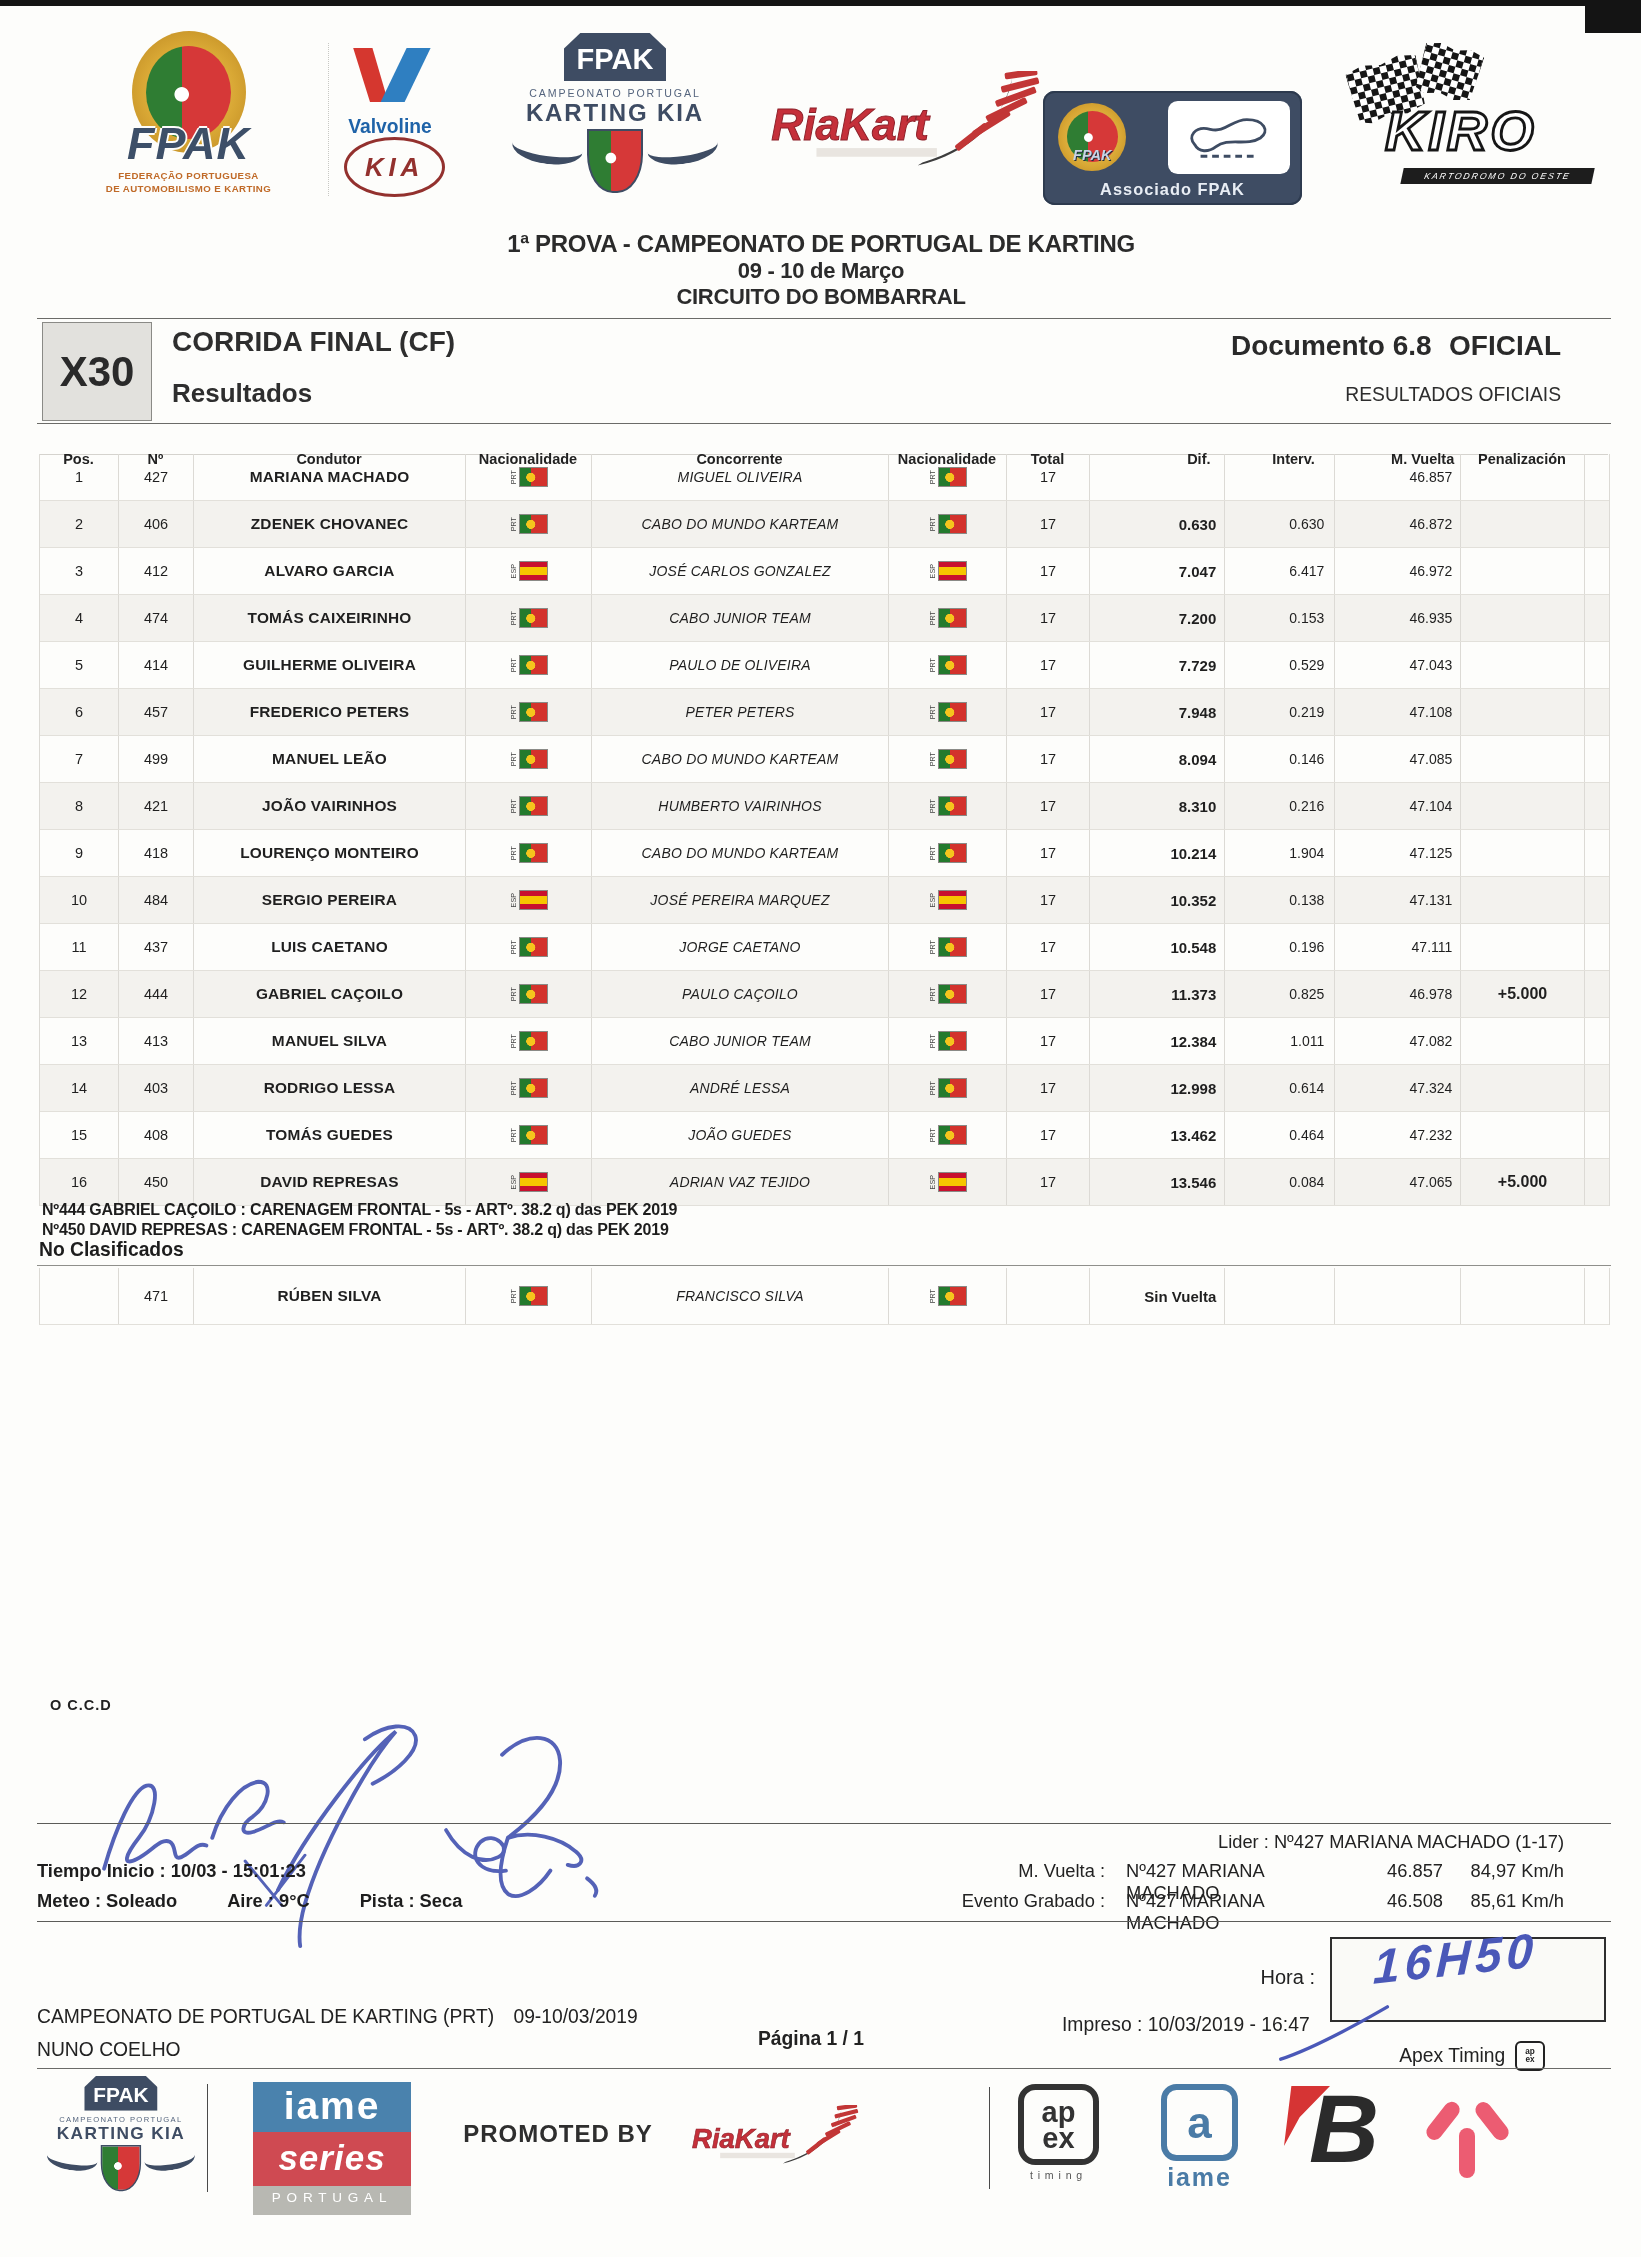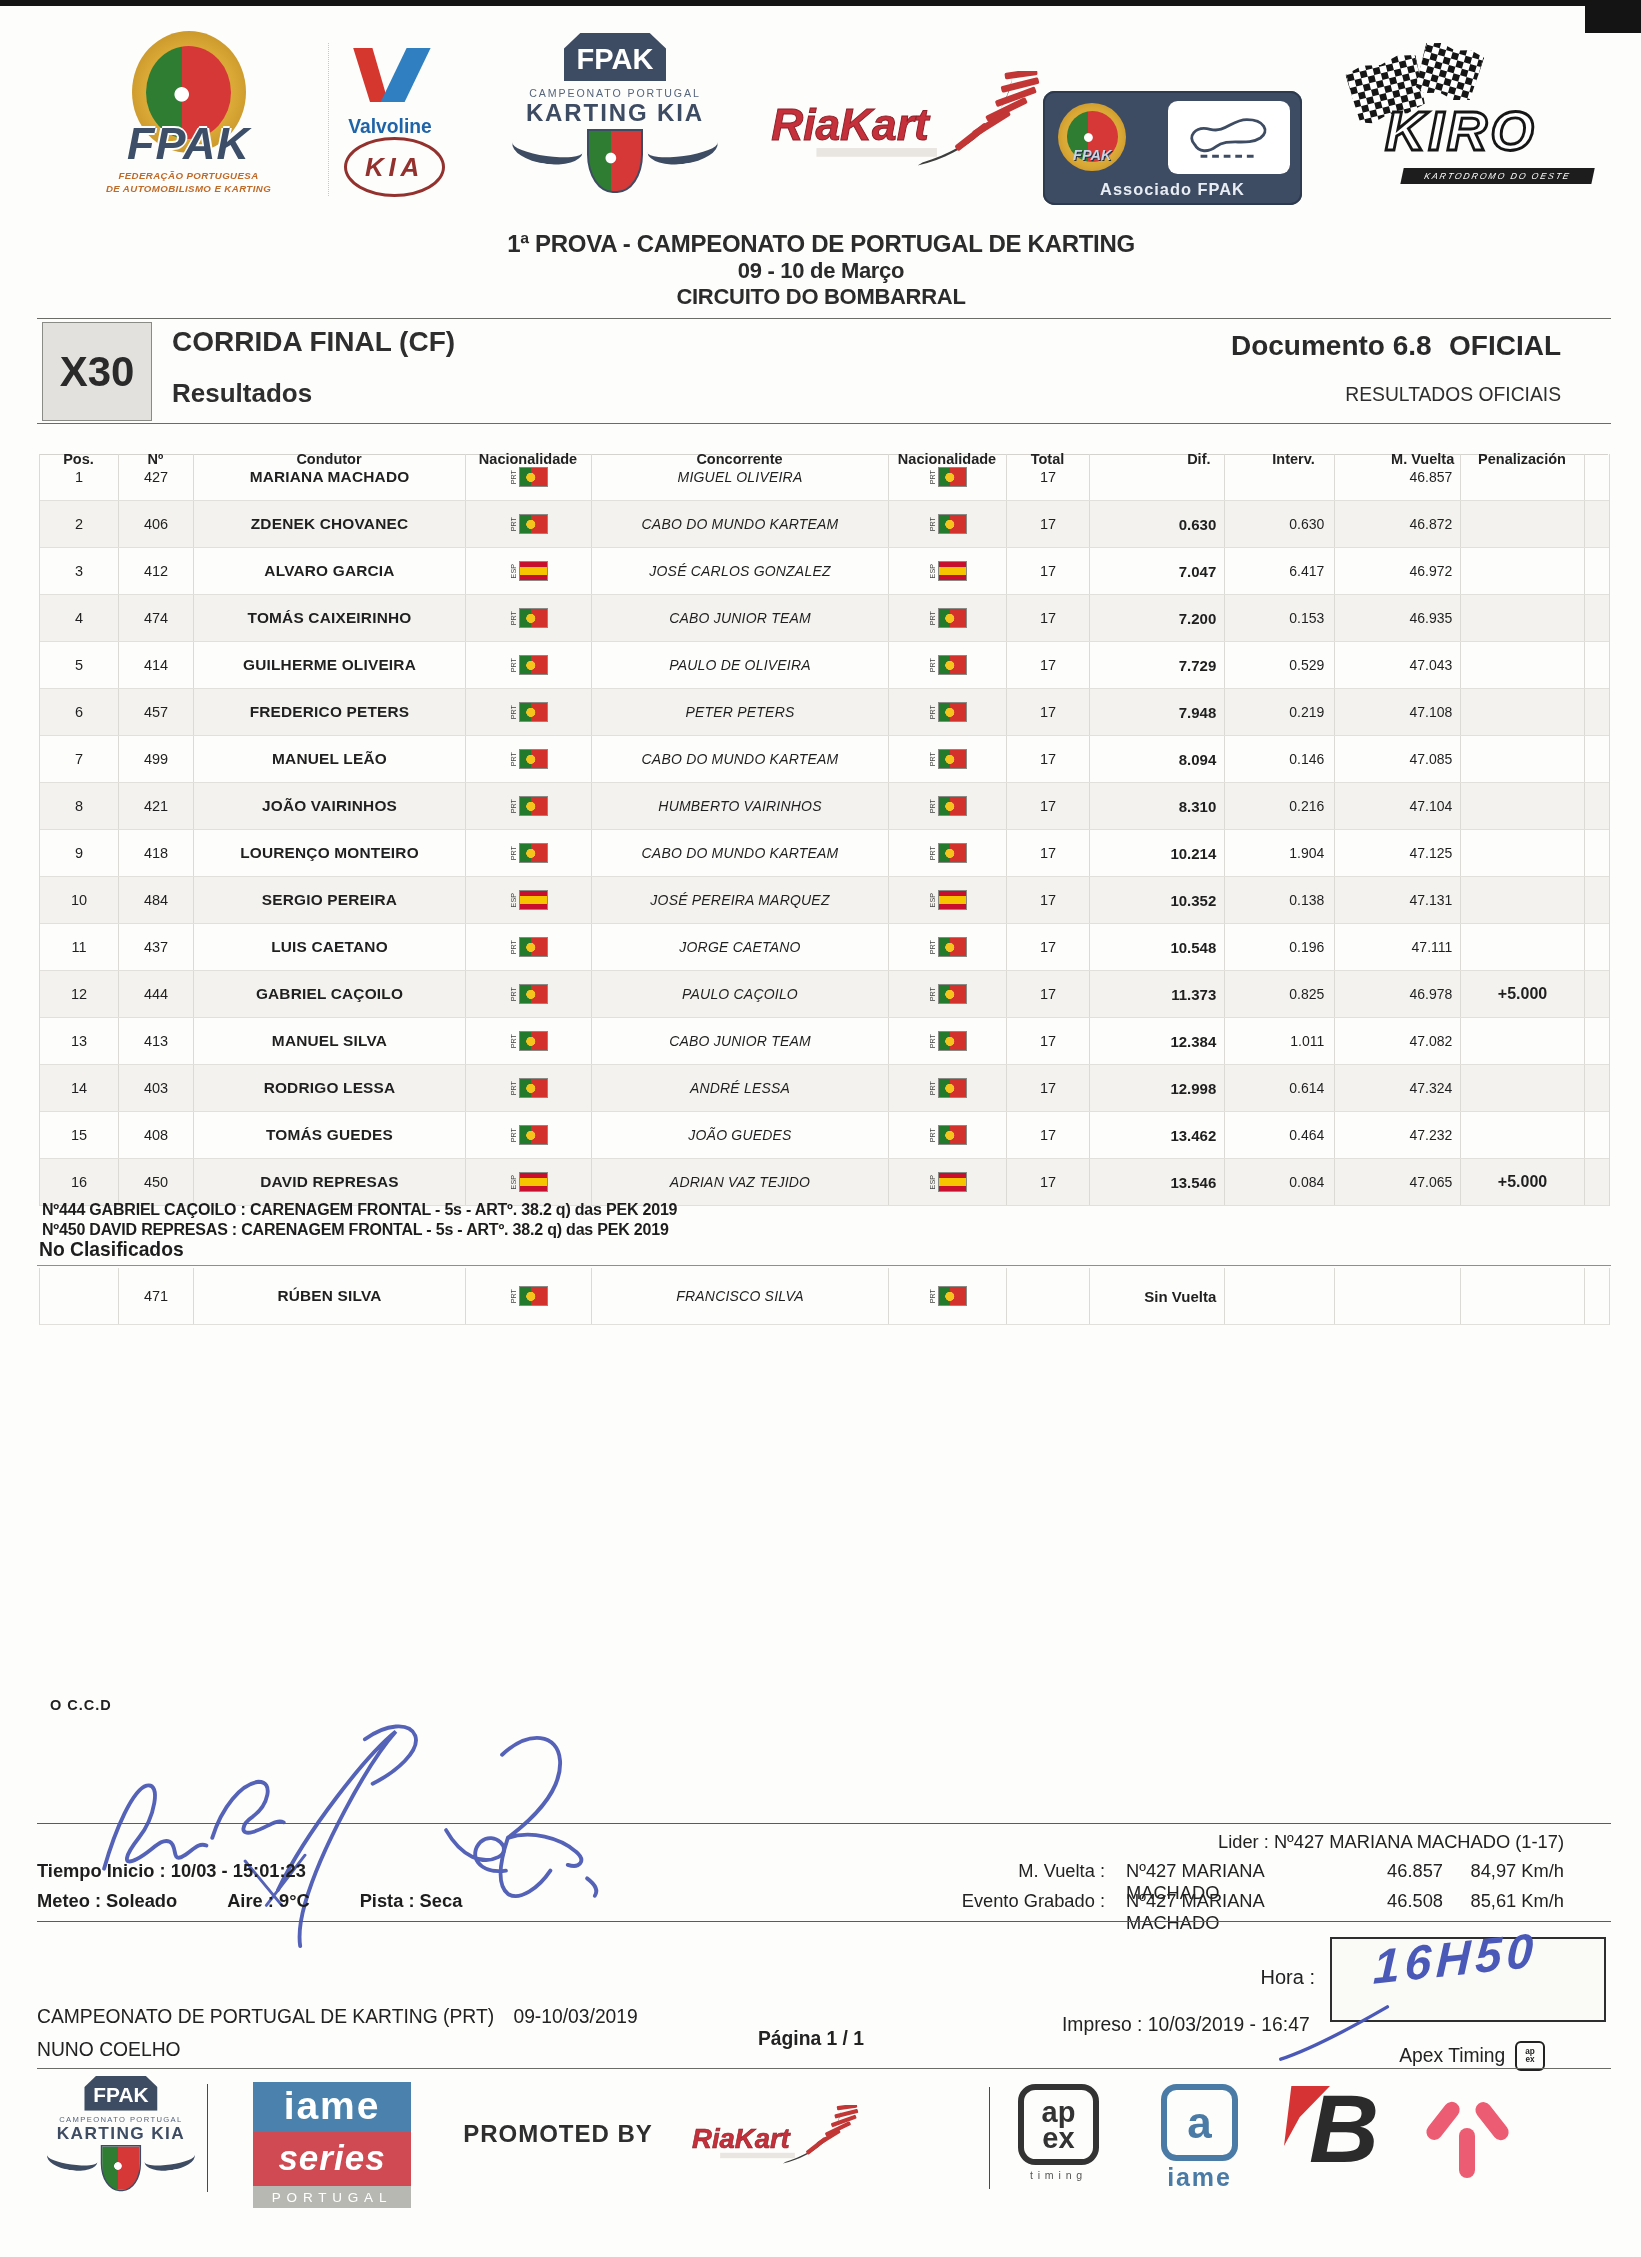--- a/index.html
+++ b/index.html
@@ -12,21 +12,21 @@
   
   .fpak-logo{position:absolute;left:58px;top:31px;width:261px;text-align:center;}
   .fpak-ring{position:relative;width:114px;height:122px;margin:0 auto;border-radius:50%;
              background:radial-gradient(circle,#eccb6a 0%,#d9a835 55%,#b9841f 100%);}
   .fpak-ring-flag{position:absolute;inset:14.5px;border-radius:50%;
              background:radial-gradient(circle at 42% 52%, #fff 0 6.8px, rgba(0,0,0,0) 7.7px),
              linear-gradient(90deg,#2f7d33 0 42%,#d63838 42%);}
   .fpak-word{position:relative;margin-top:-35px;font-size:45px;font-weight:900;font-style:italic;
              color:#3d4f68;letter-spacing:1px;
              text-shadow:1.9px 0 0 #fdfdfb,-1.9px 0 0 #fdfdfb,0 1.9px 0 #fdfdfb,0 -1.9px 0 #fdfdfb;}
-  .fpak-sub{font-size:9.7px;font-style:italic;font-weight:700;color:#c06a28;letter-spacing:0.4px;line-height:12.6px;}
+  .fpak-sub{font-size:9.7px;font-weight:700;color:#c06a28;letter-spacing:0.4px;line-height:12.6px;}
   .logo-divider{position:absolute;left:328px;top:43px;height:153px;border-left:1.9px dotted #c8c8c4;}
 
   .valvoline{position:absolute;left:340px;top:48px;width:100px;text-align:center;}
   .v-mark{position:relative;width:89px;height:54px;margin:0 auto;}
   .vm-l{position:absolute;left:7.7px;top:0;width:35px;height:54px;background:#d5372f;
         clip-path:polygon(0 0,55% 0,100% 100%,48% 100%);}
   .vm-r{position:absolute;right:3.9px;top:0;width:50px;height:54px;background:#2f7fc1;
         clip-path:polygon(52% 0,100% 0,48% 100%,0 100%);}
   .v-text{margin-top:14px;font-size:19.3px;font-weight:800;color:#1f63a8;}
   .kia{position:absolute;left:344px;top:137px;width:95px;height:54px;border:3.9px solid #93312e;
@@ -170,21 +170,21 @@
 
   
   .bshield{position:absolute;left:41px;top:2076px;}
   .vdiv{position:absolute;border-left:1.9px solid #4a4a4a;}
   .vd1{left:207px;top:2084px;height:108px;}
   .vd2{left:989px;top:2087px;height:102px;}
   .iameseries{position:absolute;left:253px;top:2082px;width:158px;text-align:center;}
   .is-top{background:#4a82ad;color:#fff;font-weight:800;font-size:39px;line-height:48px;height:50px;letter-spacing:1.9px;}
   .is-mid{background:#cf4a52;color:#fff;font-weight:800;font-size:35px;line-height:52px;height:54px;
           letter-spacing:1px;font-style:italic;}
-  .is-bot{background:#b8b8b2;color:#fff;font-size:13.5px;letter-spacing:5.8px;height:22px;line-height:23px;}
+  .is-bot{background:#b8b8b2;color:#fff;font-size:13.5px;letter-spacing:5.8px;height:29px;line-height:23px;}
   .promoted{position:absolute;left:452px;top:2120px;width:212px;text-align:center;font-size:24px;
           font-weight:800;letter-spacing:1px;color:#2e2e2e;}
   .apexlogo{position:absolute;left:1010px;top:2084px;width:97px;text-align:center;}
   .apex-box{width:81px;height:81px;margin:0 auto;border:6.8px solid #333;border-radius:17.4px;display:flex;
           flex-direction:column;align-items:center;justify-content:center;font-size:29px;font-weight:900;
           line-height:26px;color:#333;box-sizing:border-box;}
   .apex-sub{margin-top:3.9px;font-size:10.6px;letter-spacing:4.8px;color:#555;}
   .iameblue{position:absolute;left:1151px;top:2084px;width:97px;text-align:center;}
   .ib-box{width:77px;height:77px;margin:0 auto;border:6.8px solid #4a7ba6;border-radius:15.4px;display:flex;
           align-items:center;justify-content:center;font-size:44px;font-weight:900;color:#4a7ba6;box-sizing:border-box;}

